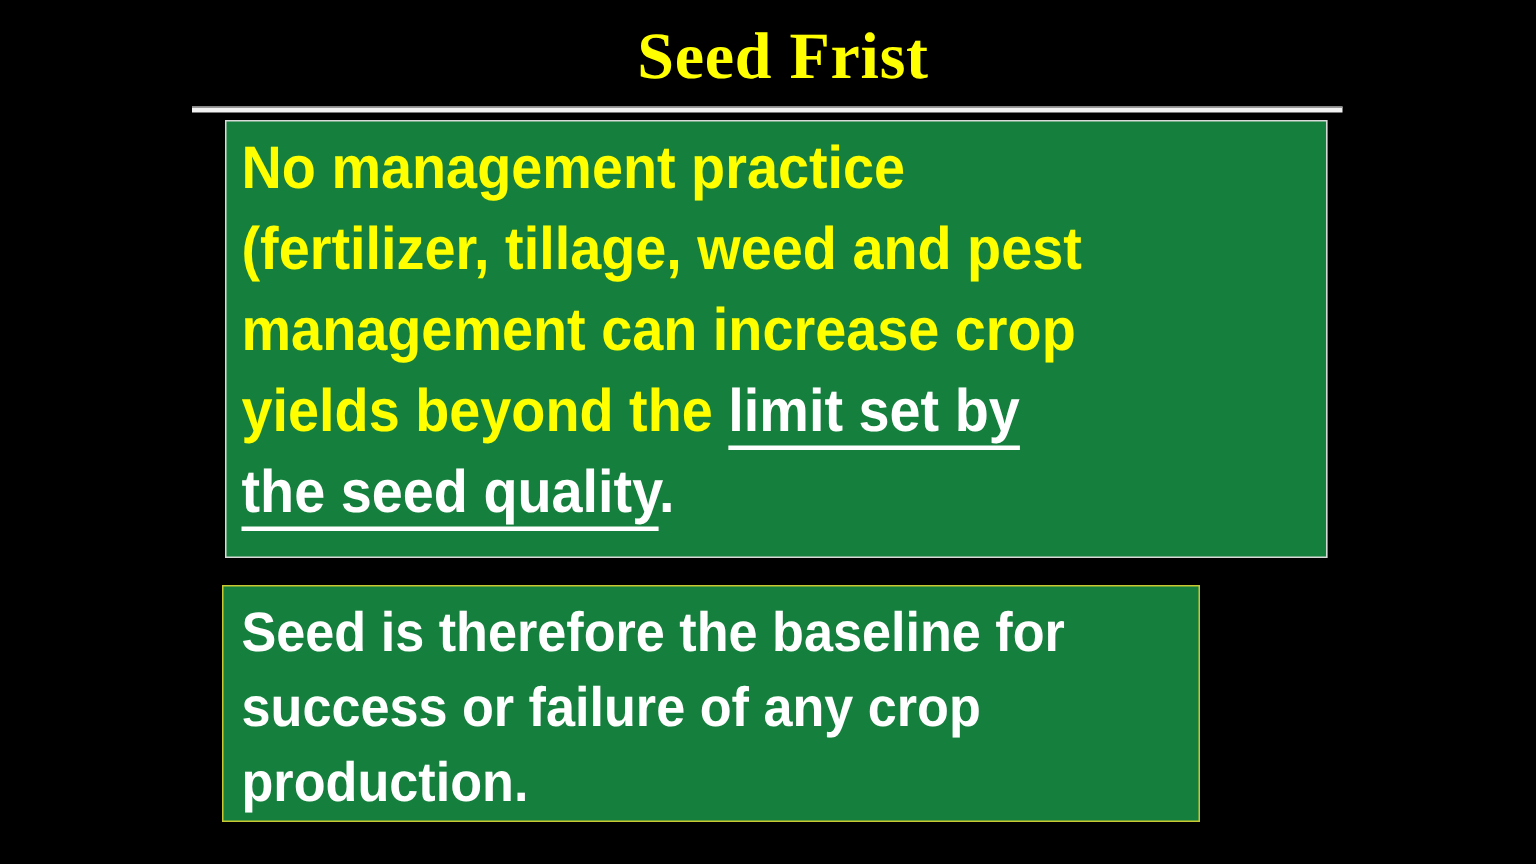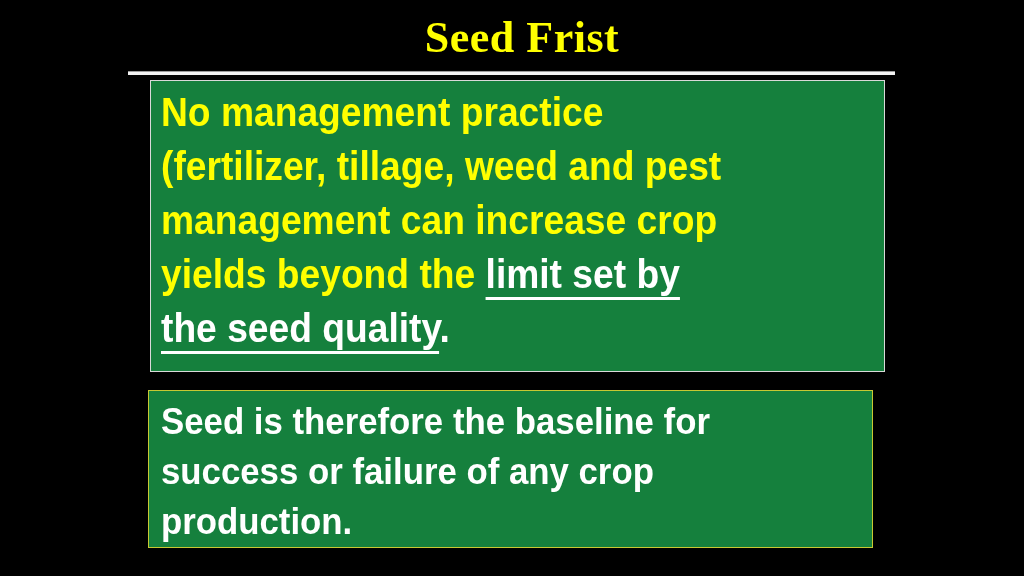--- a/index.html
+++ b/index.html
@@ -91,21 +91,21 @@
   .hl-white-underline {
     color: #ffffff;
     border-bottom: 3px solid #ffffff;
     padding-bottom: 1px;
   }
 
   
   #box-secondary {
     left: 148px;
     top: 390px;
-    width: 725px;
+    width: 652px;
     height: 158px;
     border: 1px solid #c8c832;
     padding: 6px 6px 0 12px;
   }
   #box-secondary .box-text {
     font-size: 37px;
     line-height: 50px;
     color: #ffffff;
     transform: scaleX(0.94);
     transform-origin: left top;

